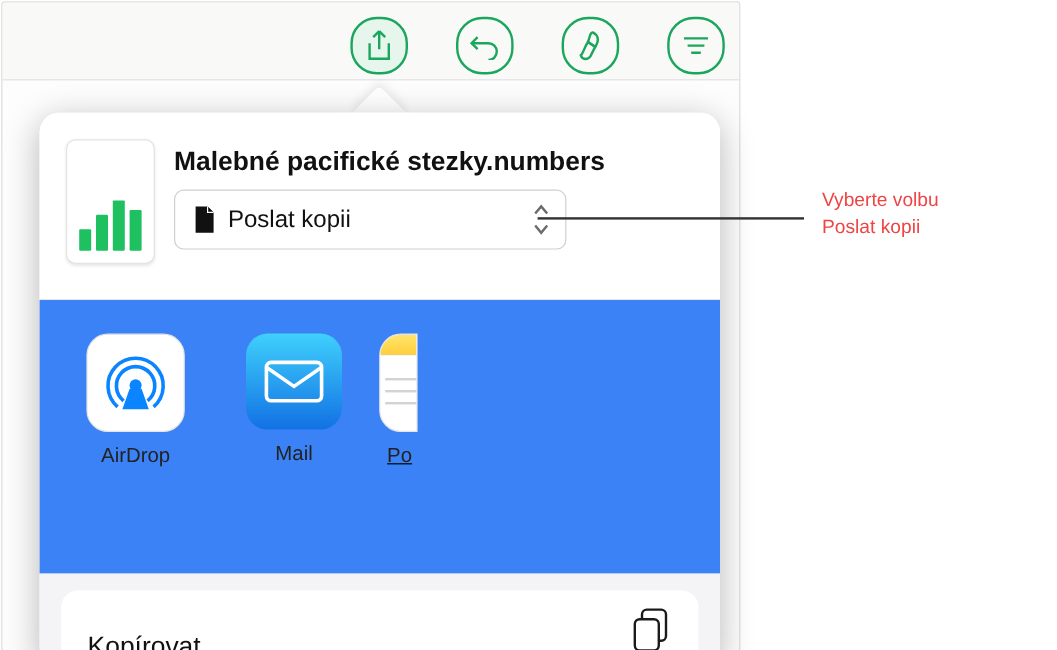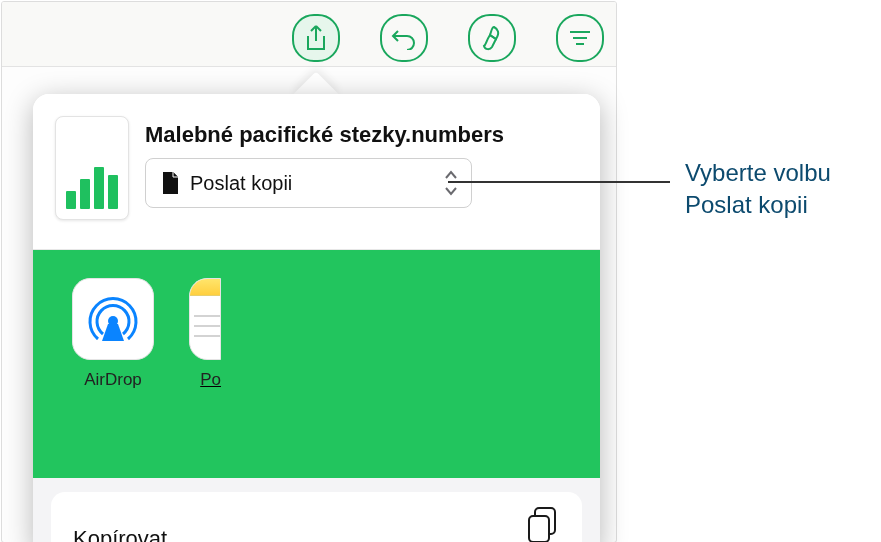--- a/index.html
+++ b/index.html
@@ -21,43 +21,43 @@
   .doc-thumb{position:absolute;left:22px;top:22px;width:72px;height:92px;border-radius:8px;background:#fff;border:1px solid #e3e3e3;box-shadow:0 1px 3px rgba(0,0,0,.1);display:flex;align-items:flex-end;justify-content:center;padding-bottom:10px;}
   .bars{display:flex;align-items:flex-end;gap:4px;}
   .bars span{width:10px;background:#1fc05f;border-radius:1px;}
   .doc-title{position:absolute;left:112px;top:28px;font-size:22px;font-weight:700;color:#111;}
 
   .dropdown{position:absolute;left:112px;top:64px;width:325px;height:48px;border:1px solid #d0d0d0;border-radius:8px;background:#fff;display:flex;align-items:center;}
   .dd-icon{margin:0 10px 0 14px;}
   .dd-label{font-size:20px;color:#111;}
   .dd-chevrons{position:absolute;right:12px;top:8px;}
 
-  .apps{position:relative;height:200px;background:#22c55e;display:flex;align-items:flex-start;padding:28px 0 0 14px;gap:0;}
+  .apps{position:relative;height:200px;background:#3b82f6;display:flex;align-items:flex-start;padding:28px 0 0 14px;gap:0;}
   .app{width:132px;flex:0 0 132px;display:flex;flex-direction:column;align-items:center;cursor:pointer;}
   .app .tile{width:80px;height:80px;border-radius:18px;display:flex;align-items:center;justify-content:center;position:relative;}
   .app .lbl{margin-top:10px;font-size:17px;color:#222;text-align:center;line-height:1.2;}
   .app .lbl2{font-size:17px;color:#222;text-align:center;line-height:1.2;}
-  .app.partial{width:42px;flex:0 0 42px;align-items:flex-end;text-decoration:underline;}
+  .app.partial{width:42px;flex:0 0 42px;align-items:center;text-decoration:underline;}
   .app.partial .tile{width:30px;border-radius:18px 0 0 18px;}
   .app.partial .lbl{margin-left:2px;}
 
   .actions{position:relative;background:#f4f4f6;padding:14px 18px 40px 18px;}
   .action-row{height:66px;background:#fff;border-radius:14px;display:flex;align-items:center;justify-content:space-between;padding:0 22px;cursor:pointer;}
   .action-row .al{font-size:22px;color:#111;margin-top:28px;}
 
   
   .tile.airdrop{background:#fff;border:1px solid #e4e4e4;}
   .tile.messages{background:linear-gradient(#5df777,#07c316);}
   .tile.mail{background:linear-gradient(#3fd0fd,#1271e3);}
   .tile.invite{background:#e9e9ee;}
   .tile.notes{background:#fff;border:1px solid #e4e4e4;overflow:hidden;}
 
   
   .callout-line{position:absolute;left:448px;top:181px;width:222px;height:2px;background:#333;}
-  .callout-text{position:absolute;left:685px;top:157px;font-size:24px;color:#0c4a6e;line-height:1.35;}
+  .callout-text{position:absolute;left:685px;top:157px;font-size:16px;color:#ef4444;line-height:1.35;}
 
 </style>
 </head>
 <body>
 
 <div class="stage">
 
   <div class="chrome">
     <div class="toolbar">
       <div class="tbtn active" style="left:290px">
@@ -125,20 +125,29 @@
               <path d="M18 43 A16 16 0 1 1 38 43"></path>
               <path d="M13 48 A23 23 0 1 1 43 48"></path>
               <path d="M23 33 L17 50 L39 50 L33 33" stroke="none" fill="#0a84ff"></path>
             </g>
           </svg>
         </div>
         <div class="lbl">AirDrop</div>
       </div>
 
 
+      <div class="app">
+        <div class="tile mail">
+          <svg width="54" height="40" viewBox="0 0 54 40">
+            <rect x="4" y="4" width="46" height="32" rx="4" fill="none" stroke="#fff" stroke-width="3"></rect>
+            <path d="M4 8 L27 24 L50 8" fill="none" stroke="#fff" stroke-width="3"></path>
+          </svg>
+        </div>
+        <div class="lbl">Mail</div>
+      </div>
 
 
       <div class="app partial">
         <div class="tile notes">
           <div style="position:absolute;left:0;top:0;width:100%;height:16px;background:linear-gradient(#ffe56b,#ffcf3f);"></div>
           <div style="position:absolute;left:0;top:16px;right:0;height:1px;background:#e7cf6e;"></div>
           <div style="position:absolute;left:4px;top:36px;width:30px;height:2px;background:#d3d3d3;"></div>
           <div style="position:absolute;left:4px;top:46px;width:30px;height:2px;background:#d3d3d3;"></div>
           <div style="position:absolute;left:4px;top:56px;width:30px;height:2px;background:#d3d3d3;"></div>
         </div>

